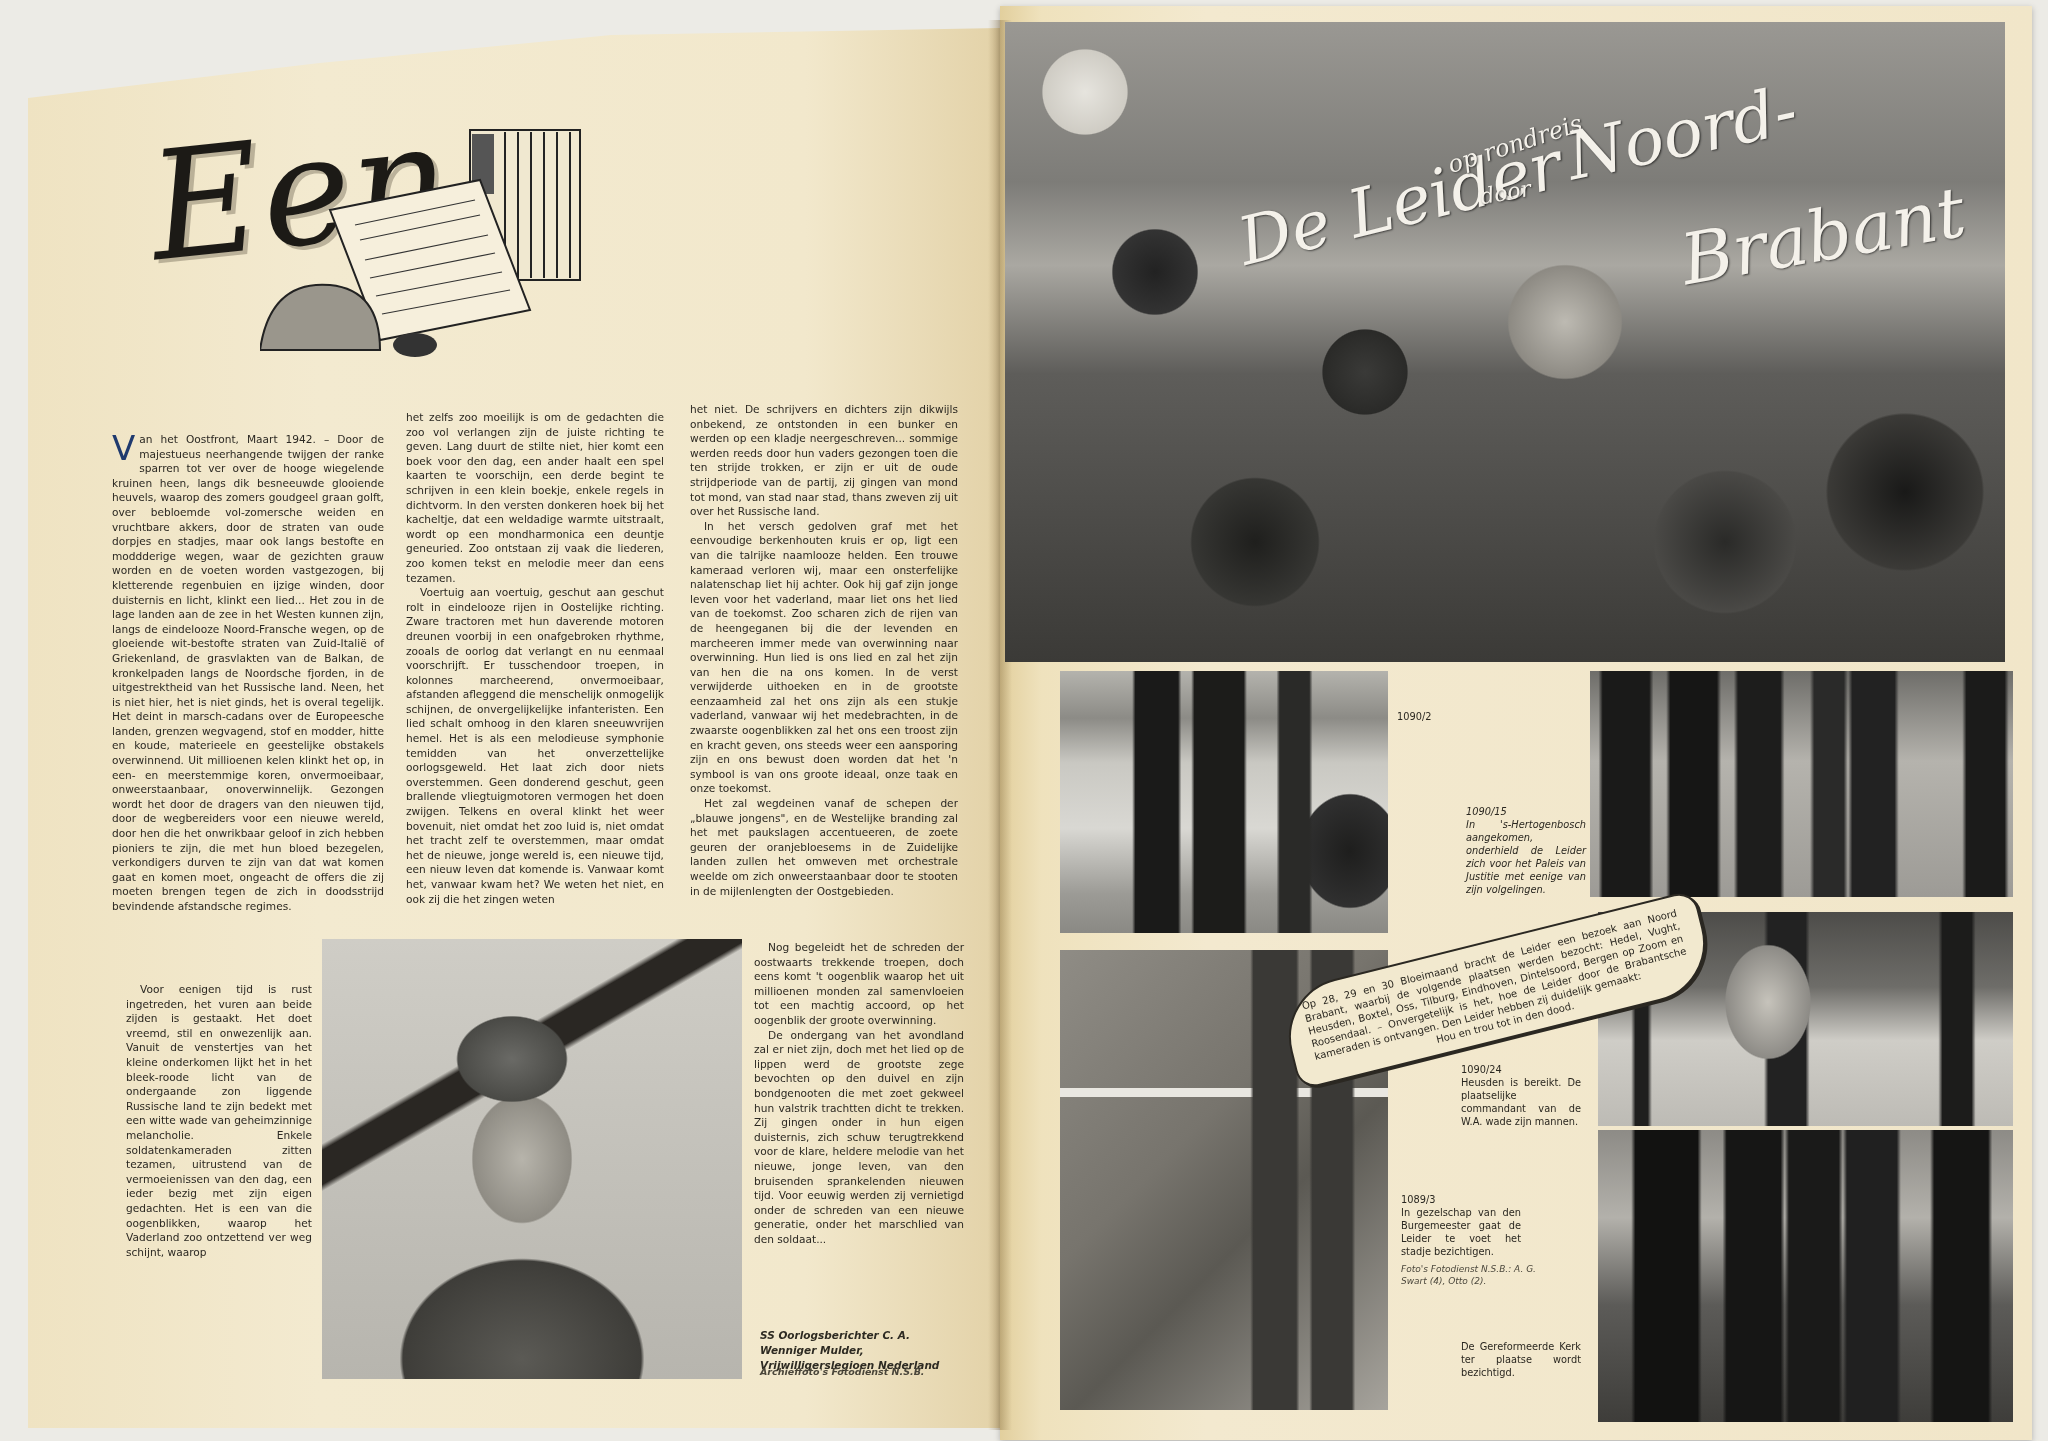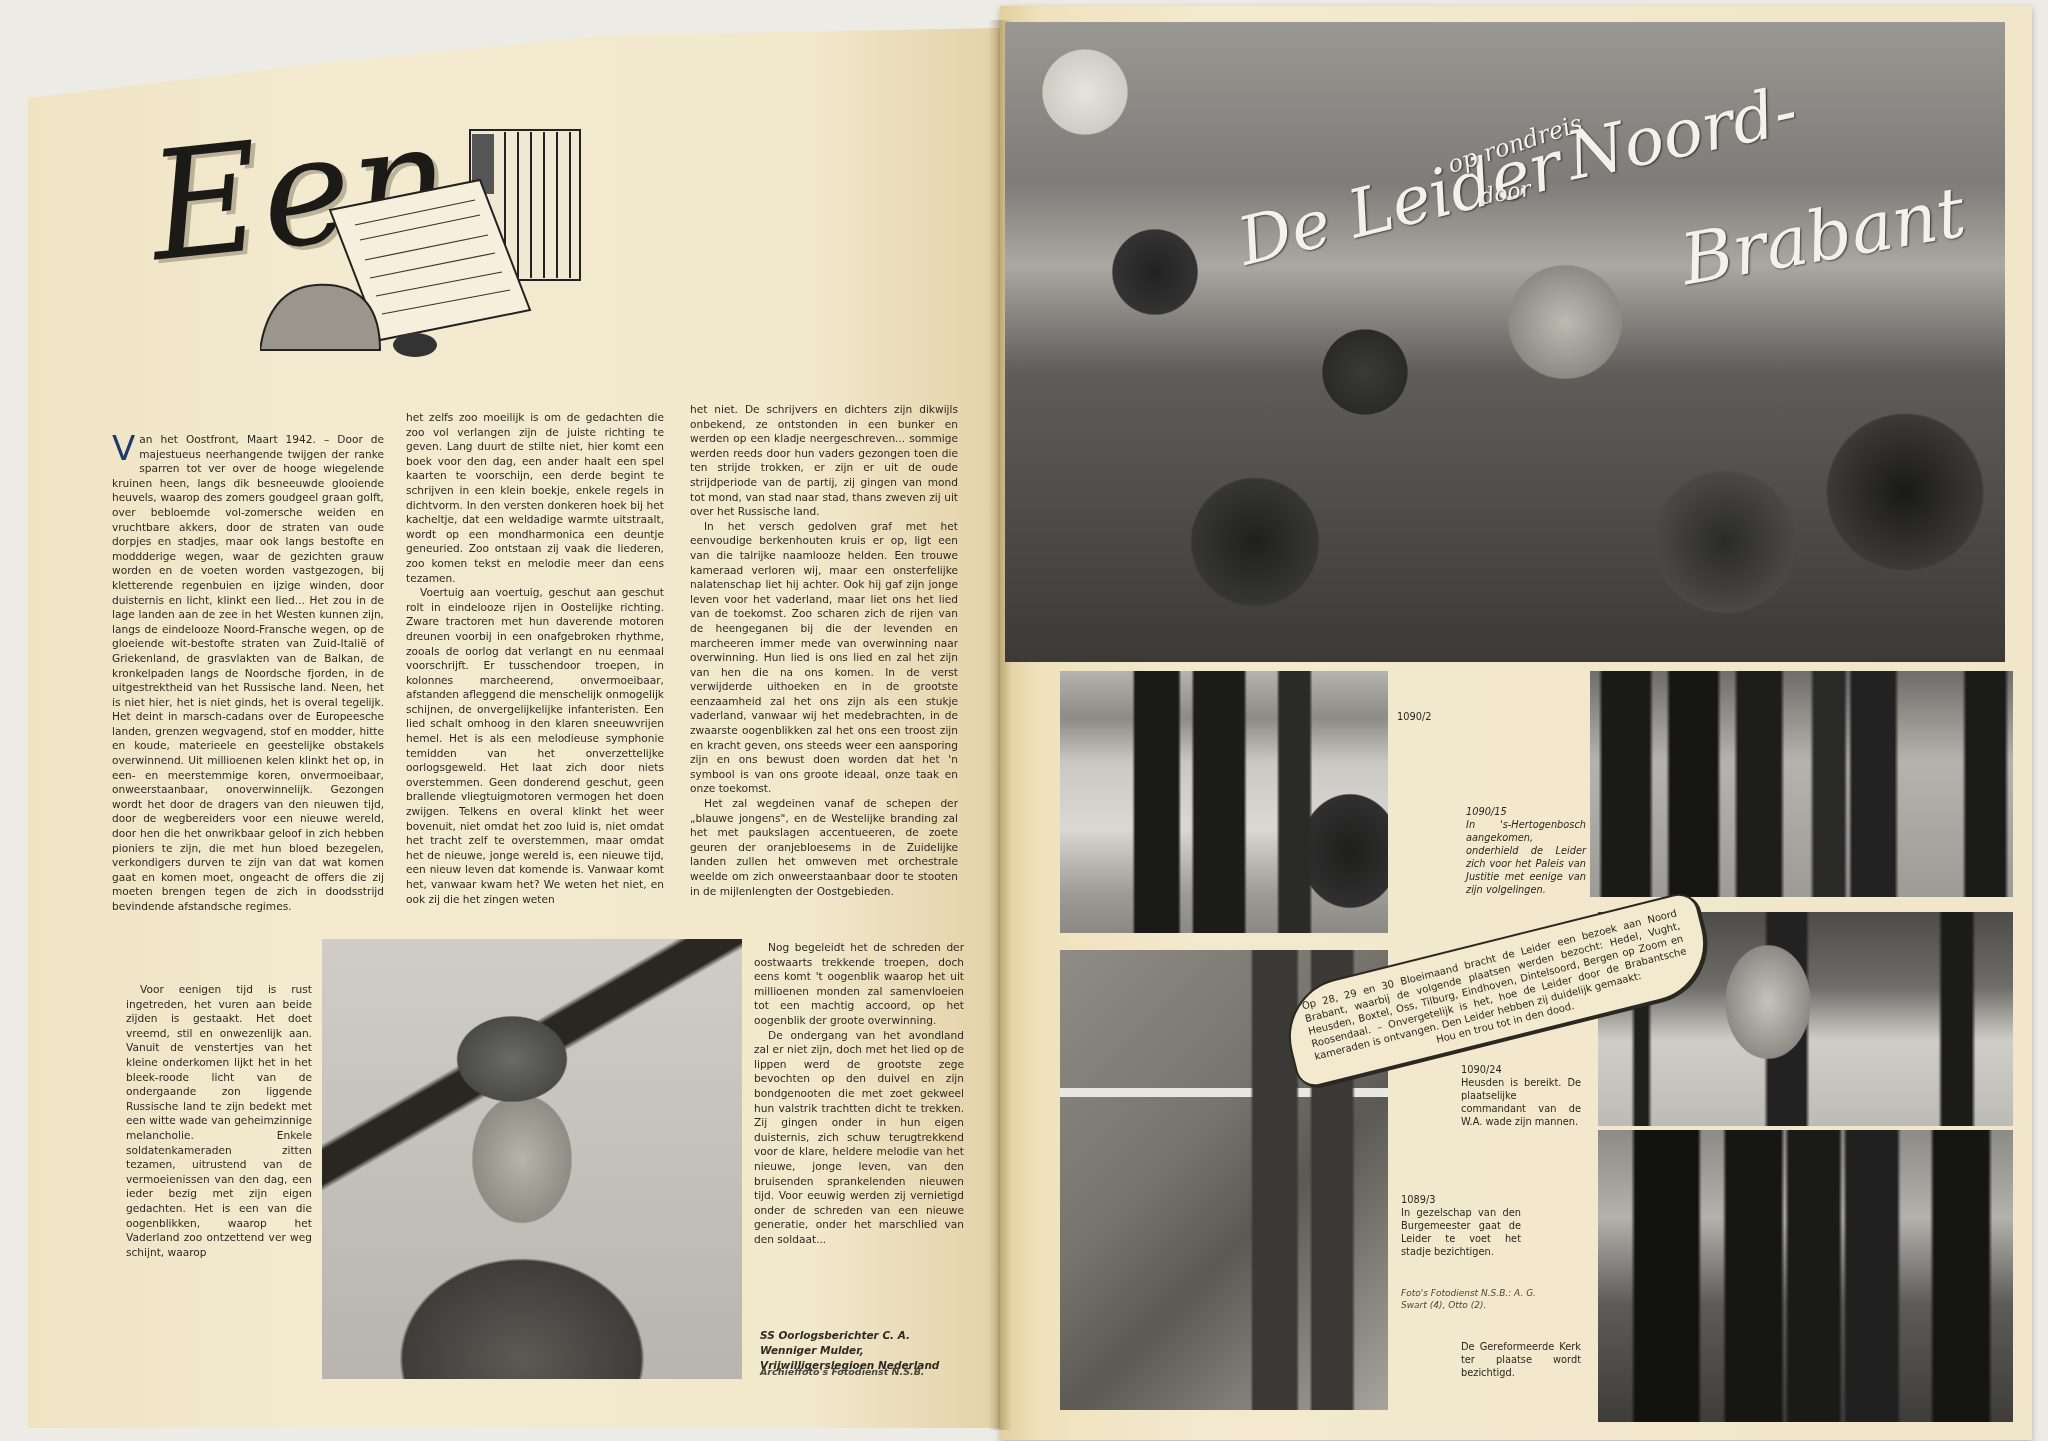--- a/index.html
+++ b/index.html
@@ -119,21 +119,21 @@
       linear-gradient(90deg,transparent 8%,#121211 9%,#121211 24%,transparent 25%,transparent 30%,#161615 31%,#161615 44%,transparent 45%,#1a1a19 46%,#1a1a19 58%,transparent 59%,#202020 60%,#202020 72%,transparent 73%,transparent 80%,#151514 81%,#151514 94%,transparent 95%),
       linear-gradient(180deg,#8d8b86 0%,#b3b1ab 30%,#5c5b58 60%,#3e3d3a 100%);
   }
   
   .cap { position:absolute; font-size:9.8px; line-height:13px; color:#2a2720; text-align:justify; }
   .cap .num { display:block; text-align:left; }
   .cap1 { left:1397px; top:675px; width:140px;margin-top:35px; }
   .cap2 { left:1466px; top:805px; width:120px;font-style:italic; }
   .cap3 { left:1461px; top:1063px; width:120px; }
   .cap4 { left:1401px; top:1193px; width:120px; }
-  .cap-foto { position:absolute; left:1401px; top:1263px; width:140px; font-size:9px; line-height:12px; font-style:italic; color:#4b473c;margin-top:24px; }
+  .cap-foto { position:absolute; left:1401px; top:1263px; width:140px; font-size:9px; line-height:12px; font-style:italic; color:#4b473c; }
   .cap5 { left:1461px; top:1340px; width:120px; }
   .cap5 .t { font-weight:normal; }
   
   .banner {
     position:absolute; left:1282px; top:940px; width:430px; height:100px;
     background:#f2e9cf; border:2px solid #2b2822; border-radius:60px 20px 60px 20px;
     transform:rotate(-14deg); transform-origin:center;
     box-shadow:2px 2px 0 #2b2822;
     font-size:10px; line-height:13px; color:#2a2720;
     padding:10px 20px; box-sizing:border-box; text-align:justify;

